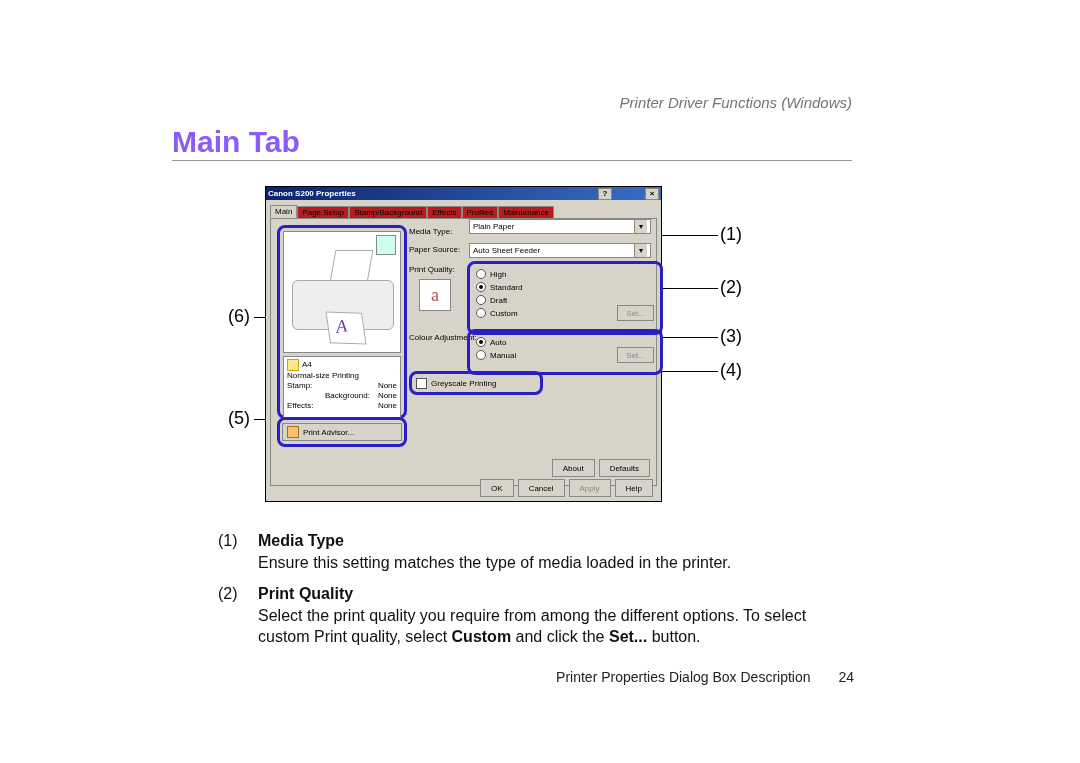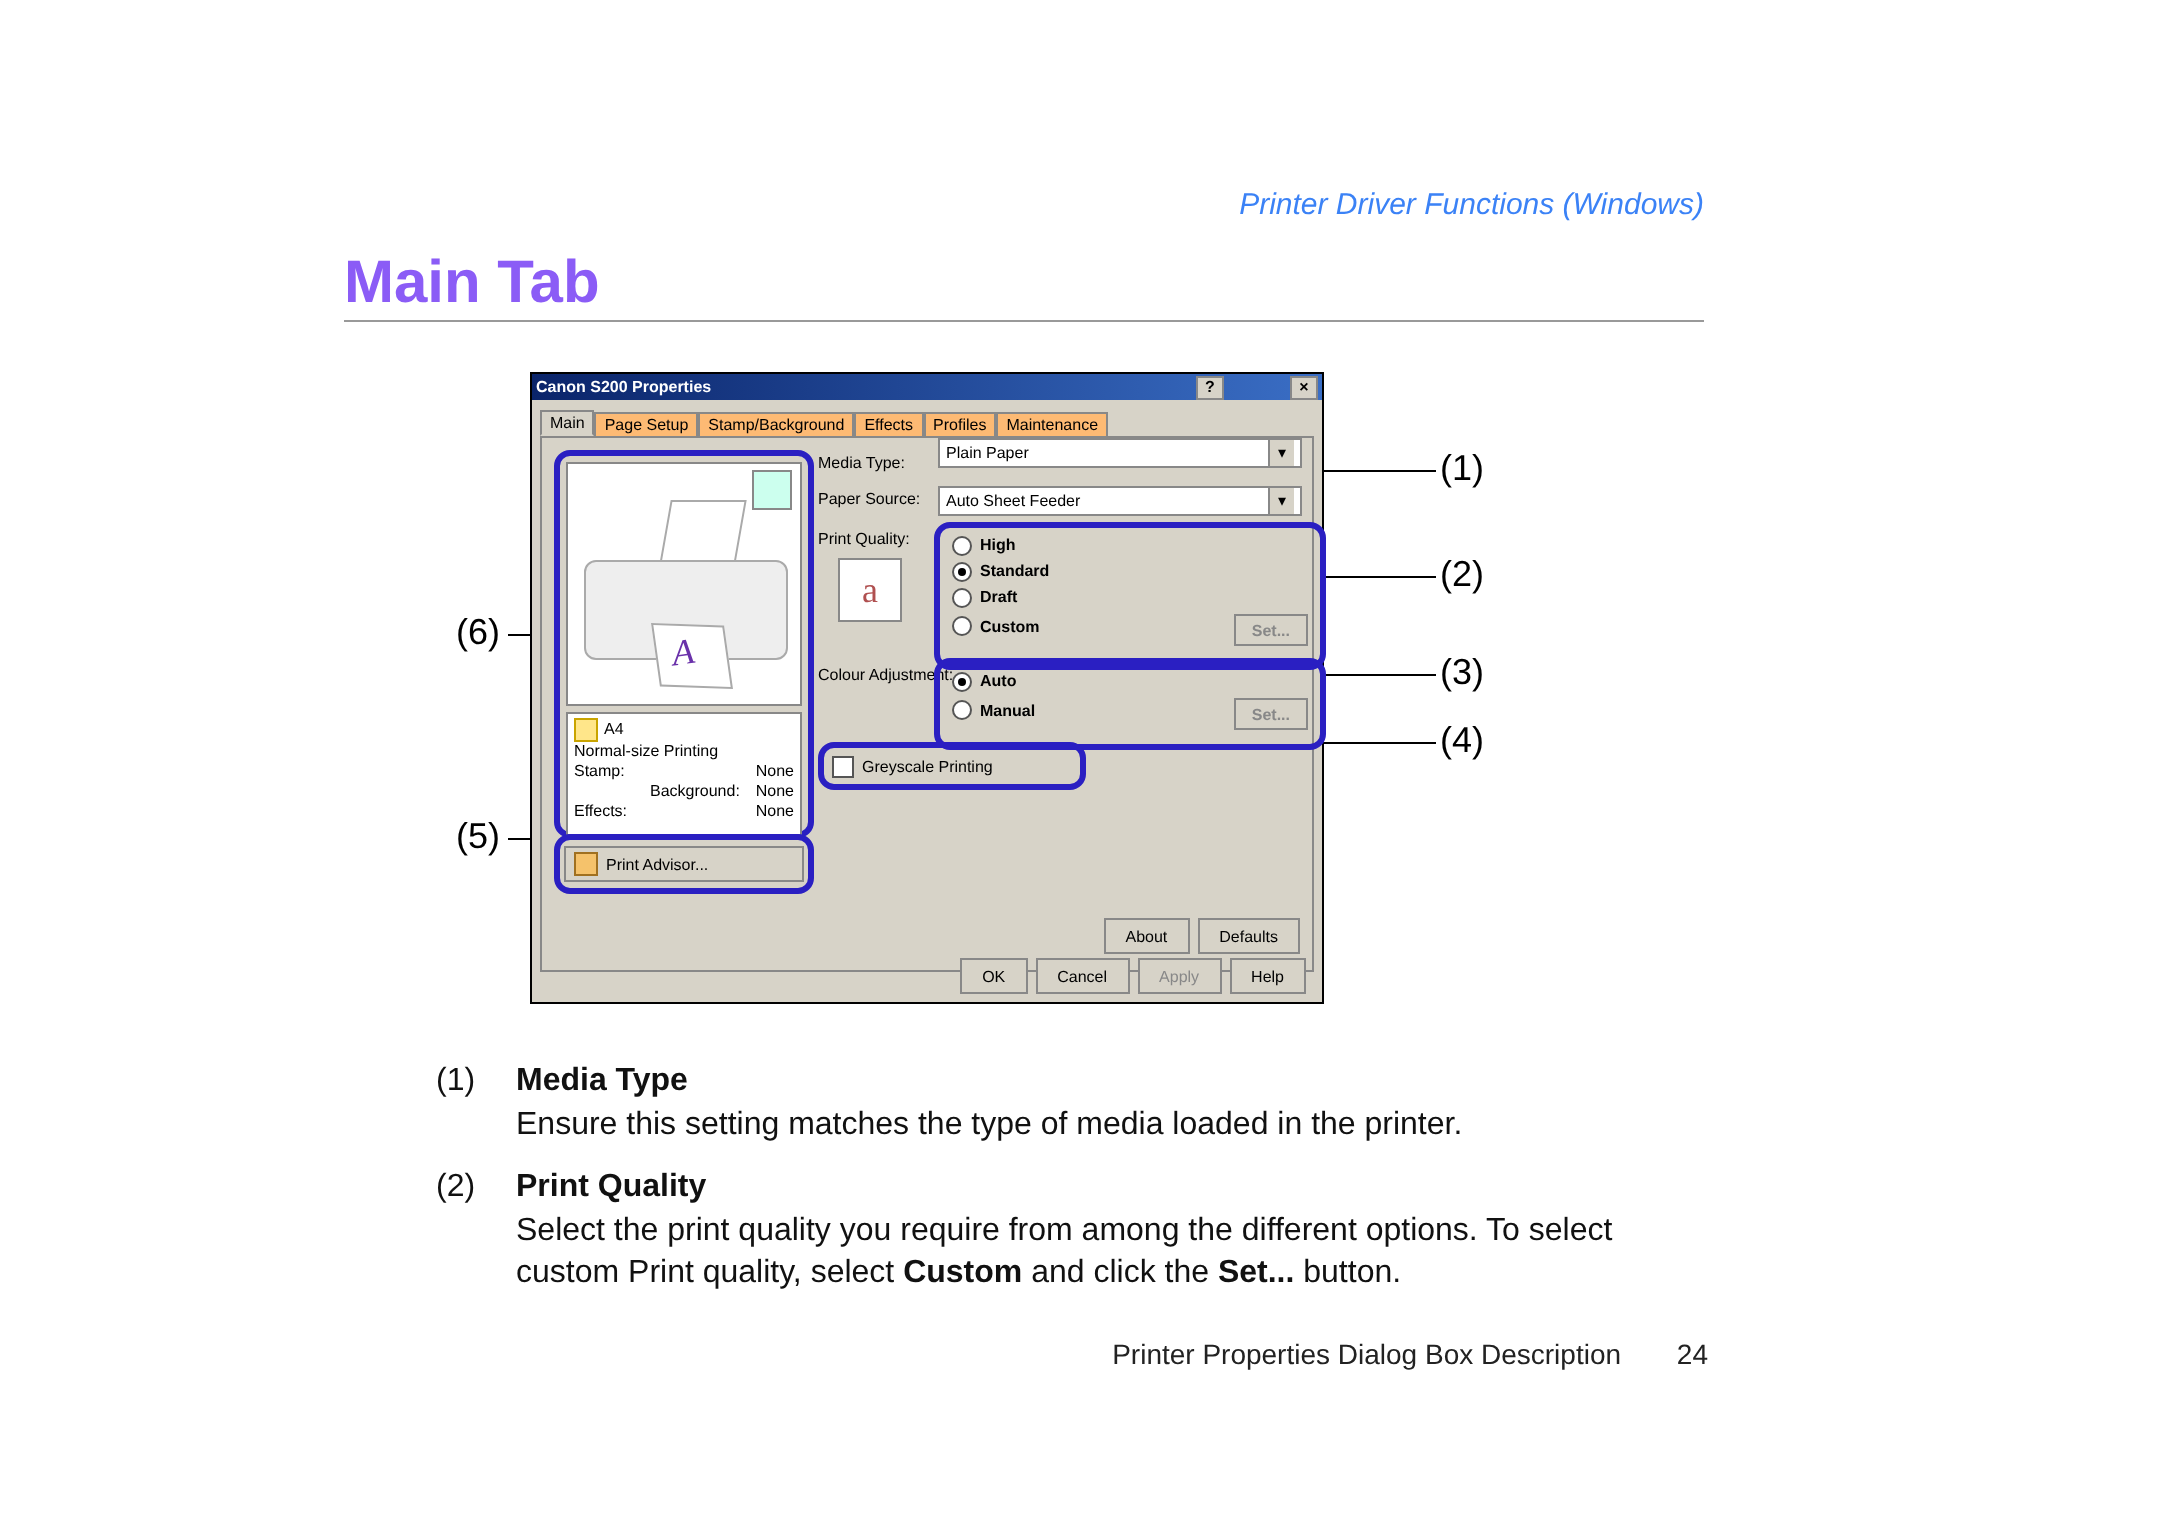--- a/index.html
+++ b/index.html
@@ -1,27 +1,27 @@
 <!DOCTYPE html>
 <html><head>
 <meta charset="utf-8">
 <style>
   html,body{margin:0;padding:0;background:#fff;font-family:Arial,Helvetica,sans-serif;color:#000;}
   .page{width:1080px;height:763px;position:relative;margin:0 auto;}
-  .running-head{position:absolute;top:94px;right:228px;font-style:italic;font-size:15px;color:#3b82f6;}
+  .running-head{position:absolute;top:94px;right:228px;font-style:italic;font-size:15px;color:#737373;}
   .title{position:absolute;left:172px;top:125px;font-size:30px;font-weight:bold;color:#8b5cf6;}
   .title-rule{position:absolute;left:172px;top:160px;width:680px;height:1px;background:#999;}
   .screenshot-area{position:absolute;left:265px;top:186px;width:395px;height:314px;}
   
   .win{position:absolute;left:0;top:0;width:395px;height:314px;border:1px solid #000;background:#d7d3c8;font-family:Tahoma,Arial,sans-serif;font-size:8px;color:#000;}
   .titlebar{height:13px;background:linear-gradient(to right,#0a246a,#3a6ec5);color:#fff;display:flex;align-items:center;padding:0 2px;font-size:8px;font-weight:bold;gap:32px;}
   .titlebar .t{flex:1;}
   .tbtn{width:12px;height:10px;background:#d7d3c8;border:1px solid #888;margin-left:1px;display:flex;align-items:center;justify-content:center;color:#000;}
   .tab-strip{height:14px;display:flex;align-items:flex-end;margin:4px 4px 0 4px;}
-  .tab{border:1px solid #888;border-bottom:none;background:#fdba74;padding:1px 4px;margin-right:0;font-size:8px;}
+  .tab{border:1px solid #888;border-bottom:none;background:#b91c1c;padding:1px 4px;margin-right:0;font-size:8px;}
   .tab.active{background:#d7d3c8;position:relative;z-index:2;border-bottom:1px solid #d7d3c8;}
   .tab-panel{border:1px solid #888;margin:0 4px 4px 4px;height:266px;position:relative;background:#d7d3c8;}
   
   .preview{position:absolute;left:6px;top:6px;width:124px;height:188px;border:3px solid #2a1fc2;border-radius:8px;background:#d7d3c8;}
   .preview-inner{position:absolute;left:3px;top:3px;right:3px;height:120px;border:1px solid #888;background:#fff;}
   .printer-draw{position:relative;width:100%;height:100%;}
   .pd-icon{position:absolute;right:4px;top:3px;width:18px;height:18px;border:1px solid #888;background:#cfe;}
   .pd-body{position:absolute;left:8px;top:48px;width:100px;height:48px;background:#eee;border:1px solid #aaa;border-radius:6px;}
   .pd-paper{position:absolute;left:48px;top:18px;width:36px;height:36px;background:#fff;border:1px solid #aaa;transform:skewX(-10deg);}
   .pd-page{position:absolute;left:44px;top:80px;width:34px;height:30px;background:#fff;border:1px solid #aaa;transform:rotate(-8deg) skewY(10deg);}
@@ -30,21 +30,21 @@
   .info-box .pgico{display:inline-block;width:10px;height:10px;background:#ffe68a;border:1px solid #c9a400;margin-right:3px;vertical-align:middle;}
   
   .advisor-wrap{position:absolute;left:6px;top:198px;width:124px;height:24px;border:3px solid #2a1fc2;border-radius:8px;display:flex;align-items:center;}
   .advisor-btn{flex:1;margin:2px;border:1px solid #888;background:#d7d3c8;height:16px;display:flex;align-items:center;padding:0 4px;}
   .advisor-btn .ai{width:10px;height:10px;background:#f5c26b;border:1px solid #a07020;margin-right:4px;}
   
   .lbl{position:absolute;font-size:8px;}
   .fld{position:absolute;height:13px;border:1px solid #888;background:#fff;display:flex;align-items:center;padding:0 3px;font-size:8px;}
   .dd-btn{width:12px;height:100%;margin-left:auto;border-left:1px solid #888;background:#d7d3c8;display:flex;align-items:center;justify-content:center;}
   .group{position:absolute;border:3px solid #2a1fc2;border-radius:8px;}
-  .radio{display:flex;height:12px;margin:1px 0;font-weight:bold;}
+  .radio{display:flex;align-items:center;height:12px;margin:1px 0;}
   .radio .r{width:8px;height:8px;border:1px solid #555;border-radius:50%;margin-right:4px;background:#fff;display:inline-block;}
   .radio .r.sel::after{content:"";display:block;width:4px;height:4px;background:#000;border-radius:50%;margin:2px;}
   .setbtn{border:1px solid #888;background:#d7d3c8;color:#888;padding:0 8px;height:14px;font-size:8px;display:inline-flex;align-items:center;}
   .chk{display:flex;align-items:center;justify-content:space-between;}
   .chk .c{width:9px;height:9px;border:1px solid #555;background:#fff;margin-right:4px;}
   .btnbar{position:absolute;right:6px;display:flex;gap:4px;}
   .btnbar .b{border:1px solid #888;background:#d7d3c8;height:16px;padding:0 10px;display:flex;align-items:center;font-size:8px;}
   .btnbar .b.dis{color:#888;}
   
   .callout{position:absolute;font-size:18px;font-family:Arial;color:#000;}

